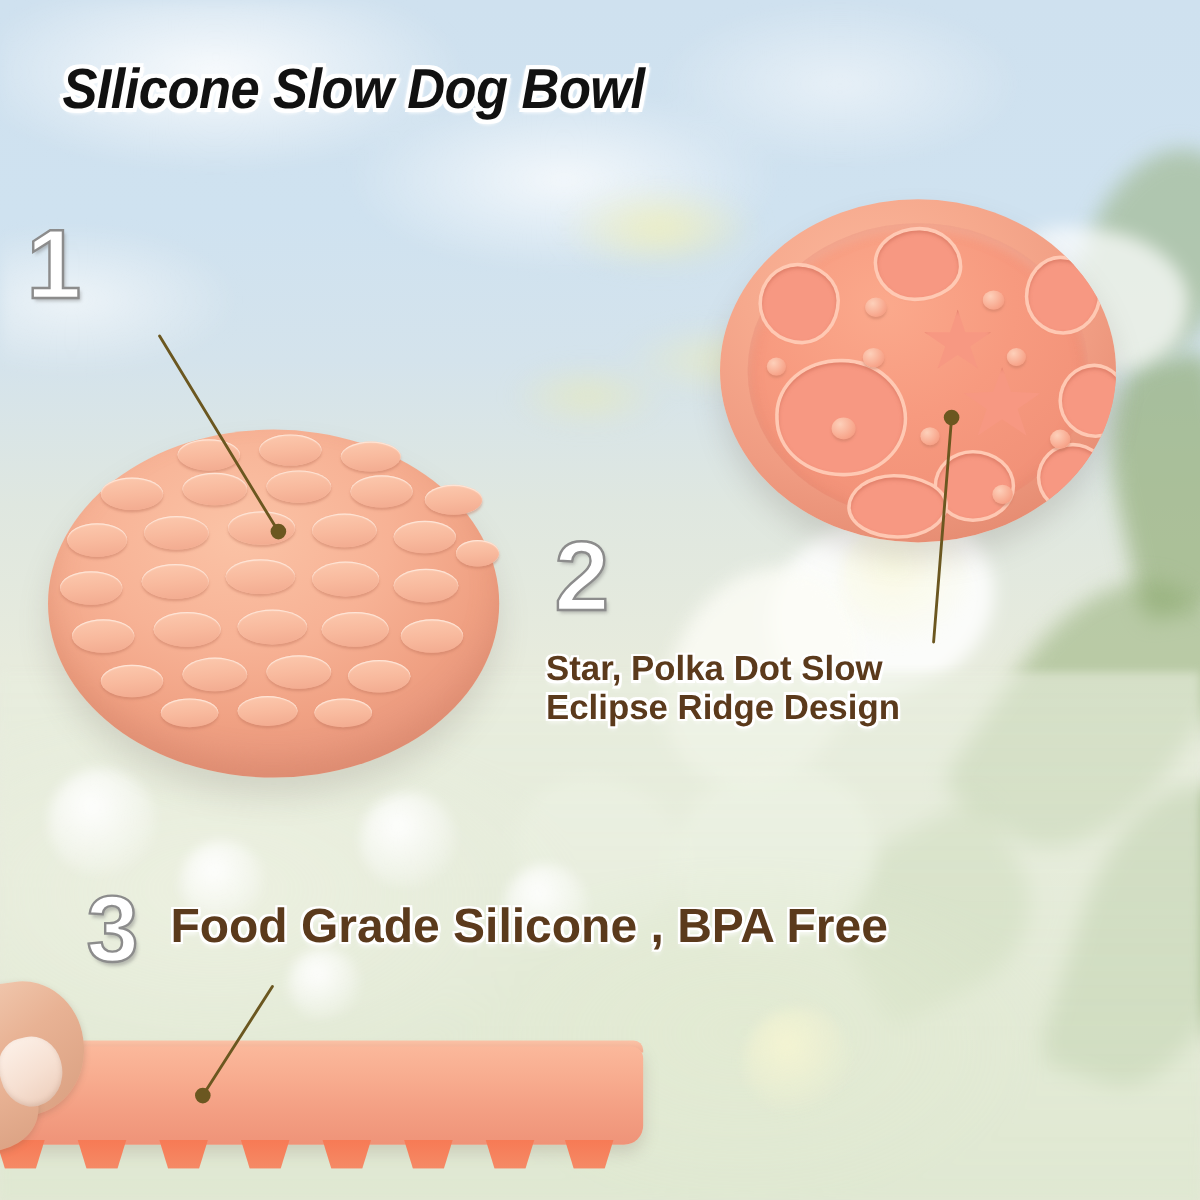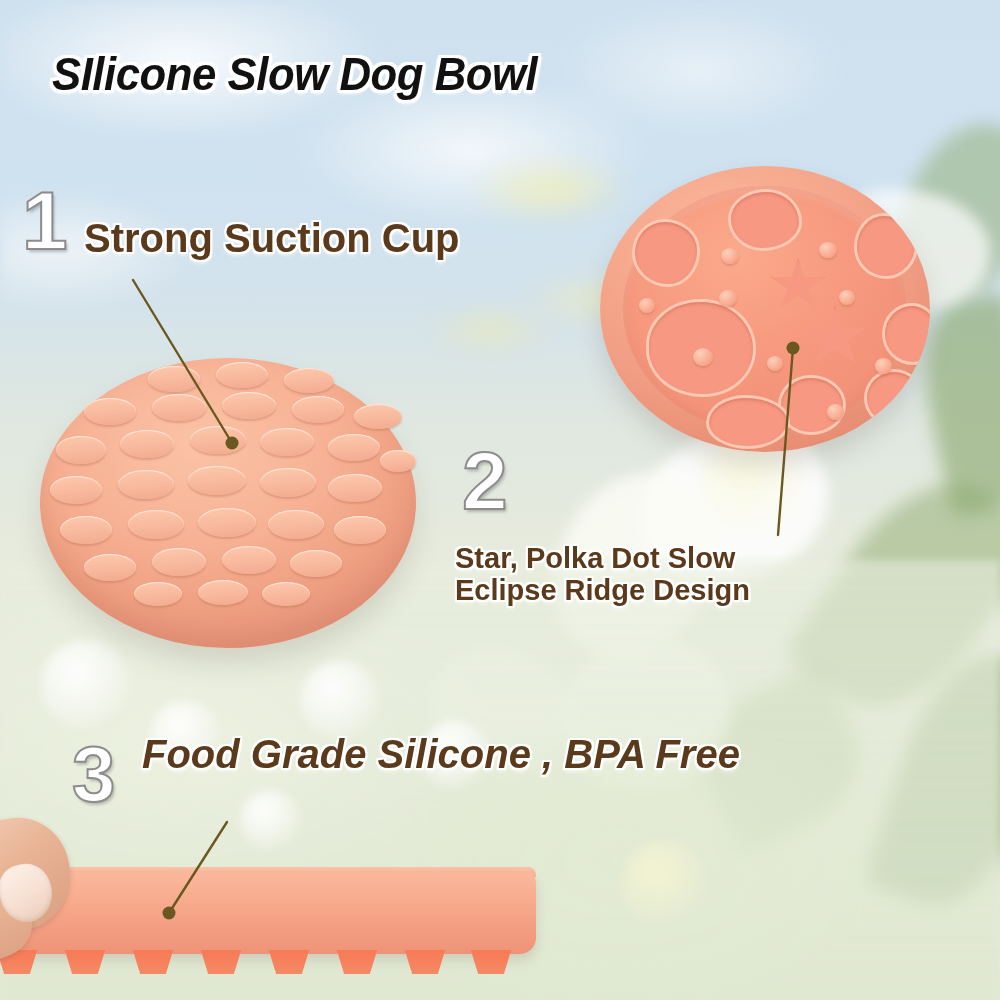--- a/index.html
+++ b/index.html
@@ -97,21 +97,21 @@
     color:#5b3a1c;
     line-height:1.12;
     text-shadow:
       -2px -2px 0 #fff, 2px -2px 0 #fff, -2px 2px 0 #fff, 2px 2px 0 #fff,
       -2px 0 0 #fff, 2px 0 0 #fff, 0 -2px 0 #fff, 0 2px 0 #fff,
       0 3px 4px rgba(255,255,255,.85);
     white-space:pre-line;
   }
   .feat-1{ left:84px; top:216px; font-size:40px; }
   .feat-2{ left:455px; top:542px; font-size:29px; }
-  .feat-3{ left:142px; top:732px; font-size:40px;font-style:italic; }
+  .feat-3{ left:142px; top:750px; font-size:40px; }
 
   
   .pointer-svg{ position:absolute; left:0; top:0; width:1000px; height:1000px; pointer-events:none; }
 
   
   .bowl-bottom{
     position:absolute; left:40px; top:358px; width:376px; height:290px;
     border-radius:50%;
     background:
       radial-gradient(ellipse 75% 72% at 42% 30%, #fbc3a6 0%, #f7b295 45%, #f0a183 75%, #e5937a 100%);
@@ -315,21 +315,20 @@
         <line x1="778" y1="535" x2="793" y2="348" stroke="#6b5720" stroke-width="2.4" stroke-linecap="round"></line>
         <circle cx="793" cy="348" r="6.5" fill="#6b5720"></circle>
         <line x1="227" y1="822" x2="169" y2="913" stroke="#6b5720" stroke-width="2.4" stroke-linecap="round"></line>
         <circle cx="169" cy="913" r="6.5" fill="#6b5720"></circle>
       </g>
   </svg>
 
   <div class="title">SIlicone Slow Dog Bowl</div>
 
   <div class="num num-1">1</div>
-  <div class="feat feat-1">Strong Suction Cup</div>
 
   <div class="num num-2">2</div>
   <div class="feat feat-2">Star, Polka Dot Slow
 Eclipse Ridge Design</div>
 
   <div class="num num-3">3</div>
   <div class="feat feat-3">Food Grade Silicone , BPA Free</div>
 
 </div>
 

